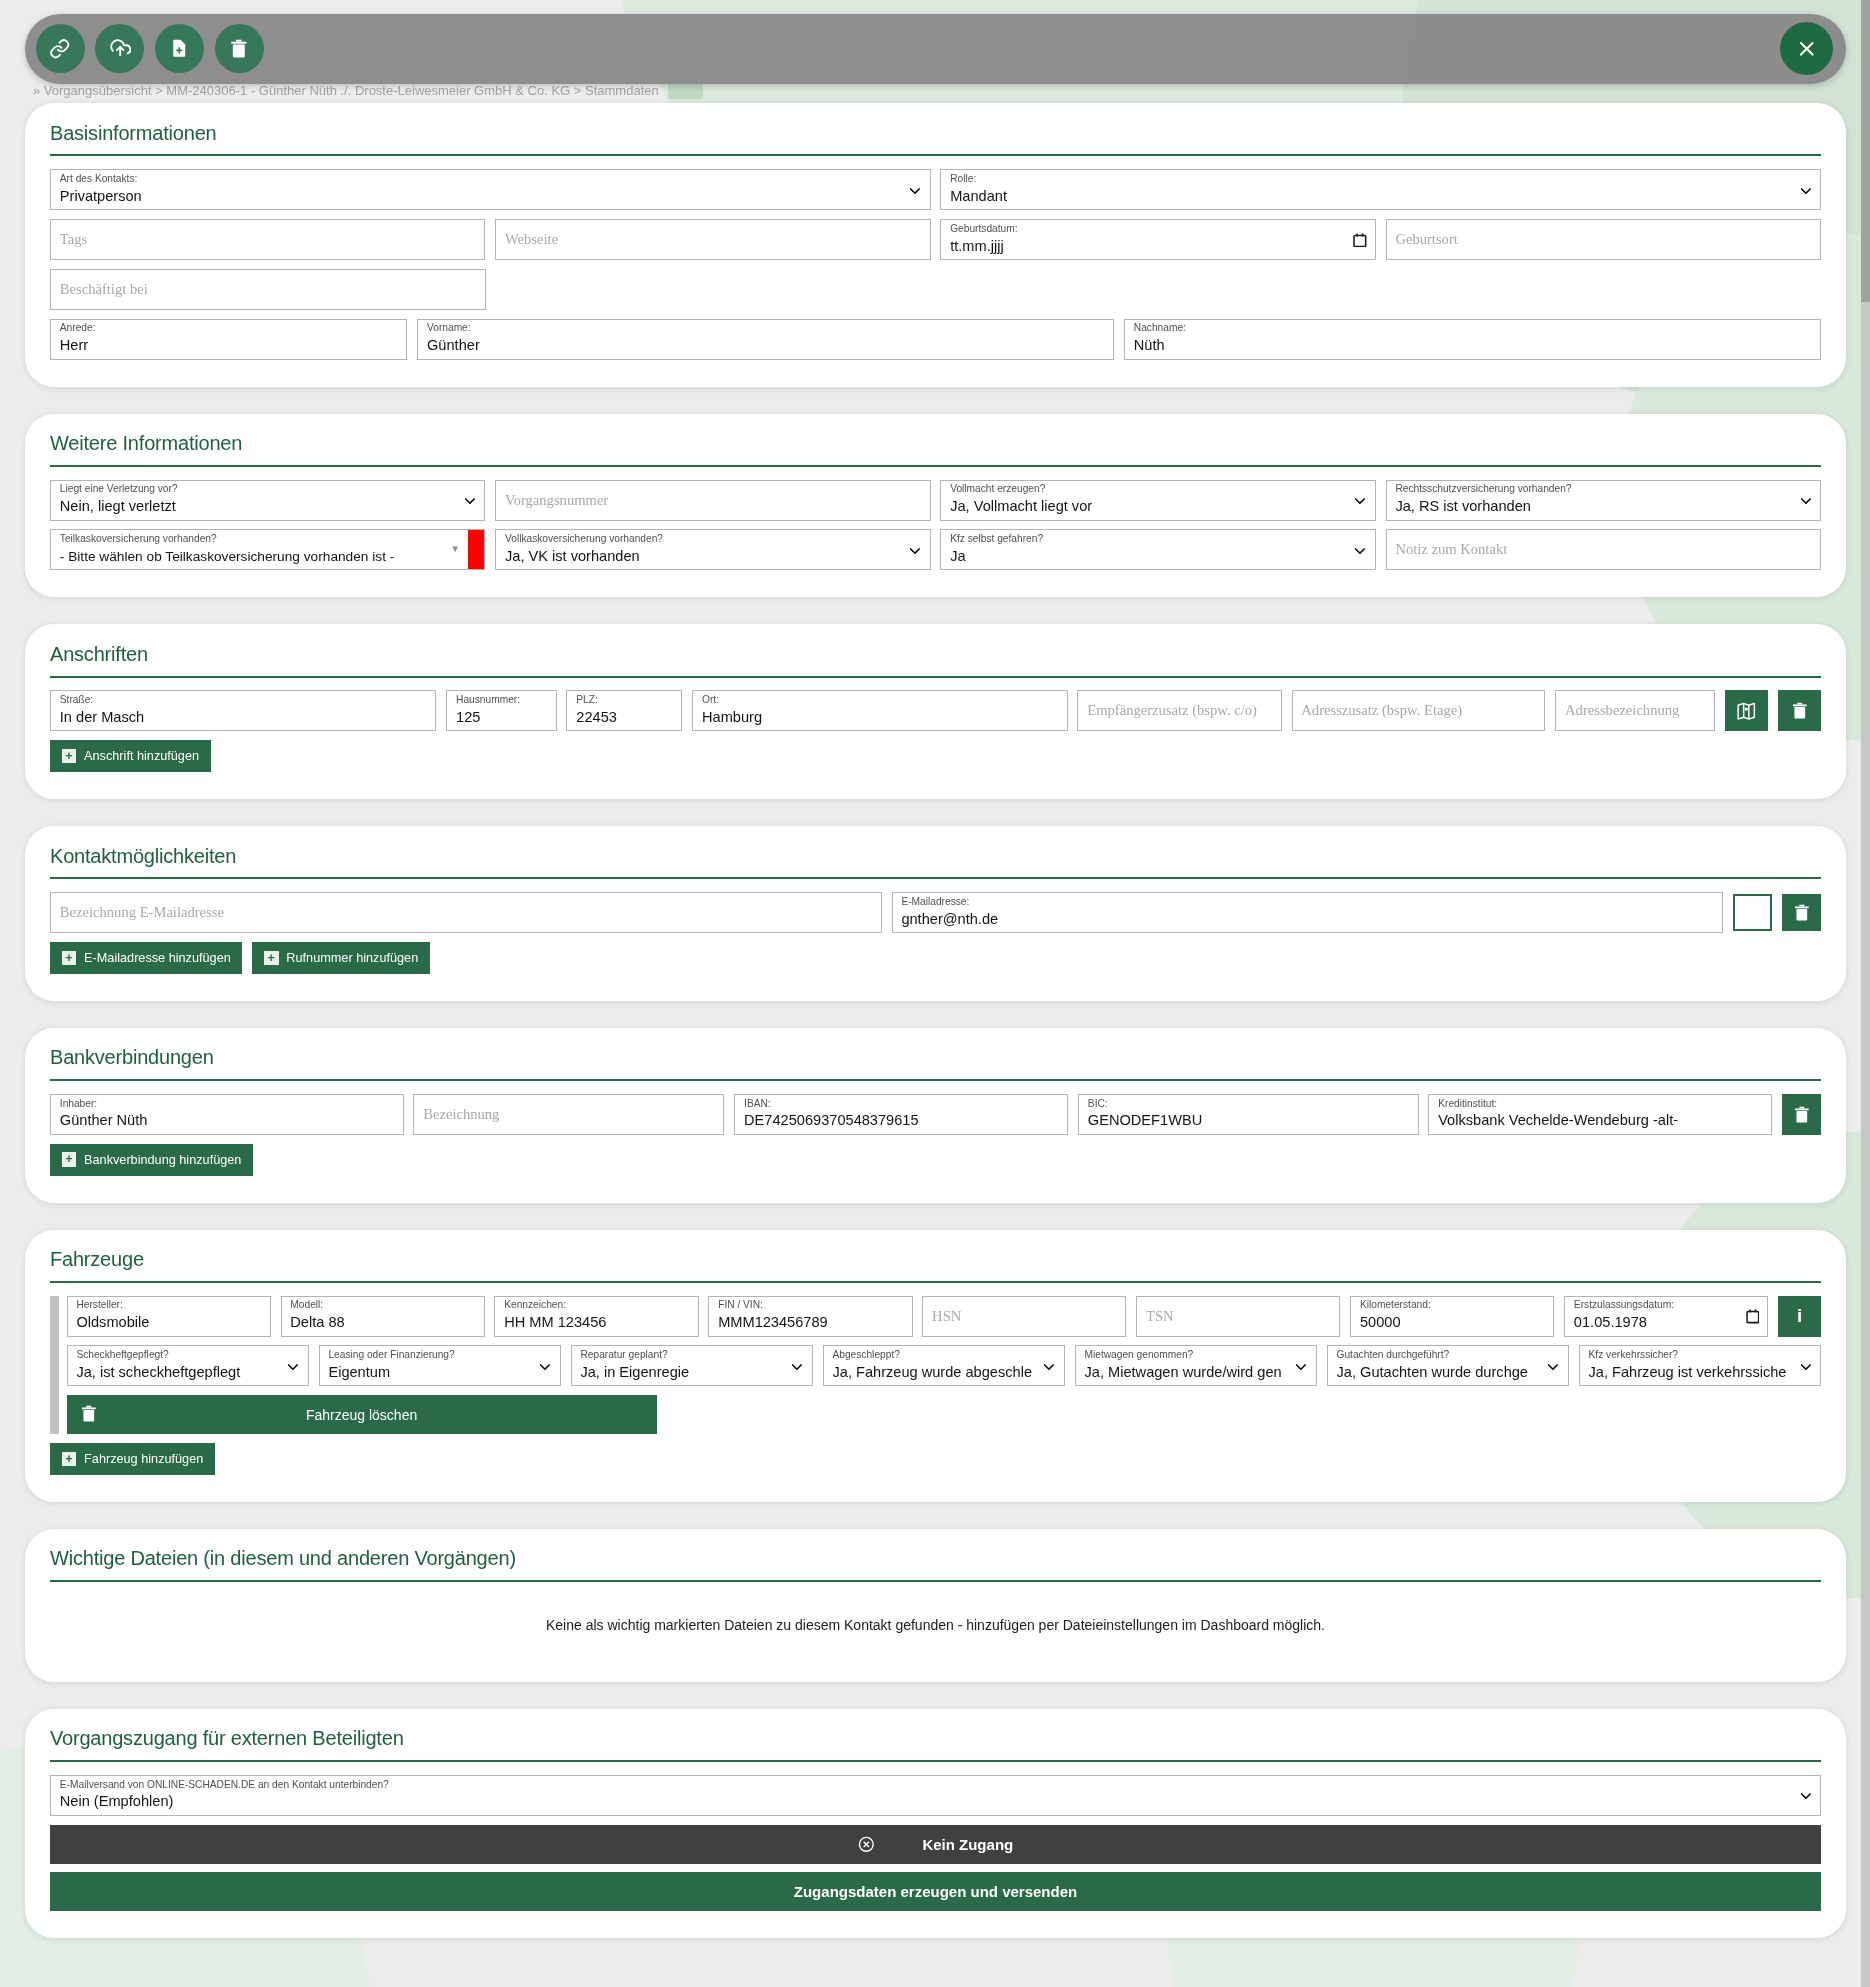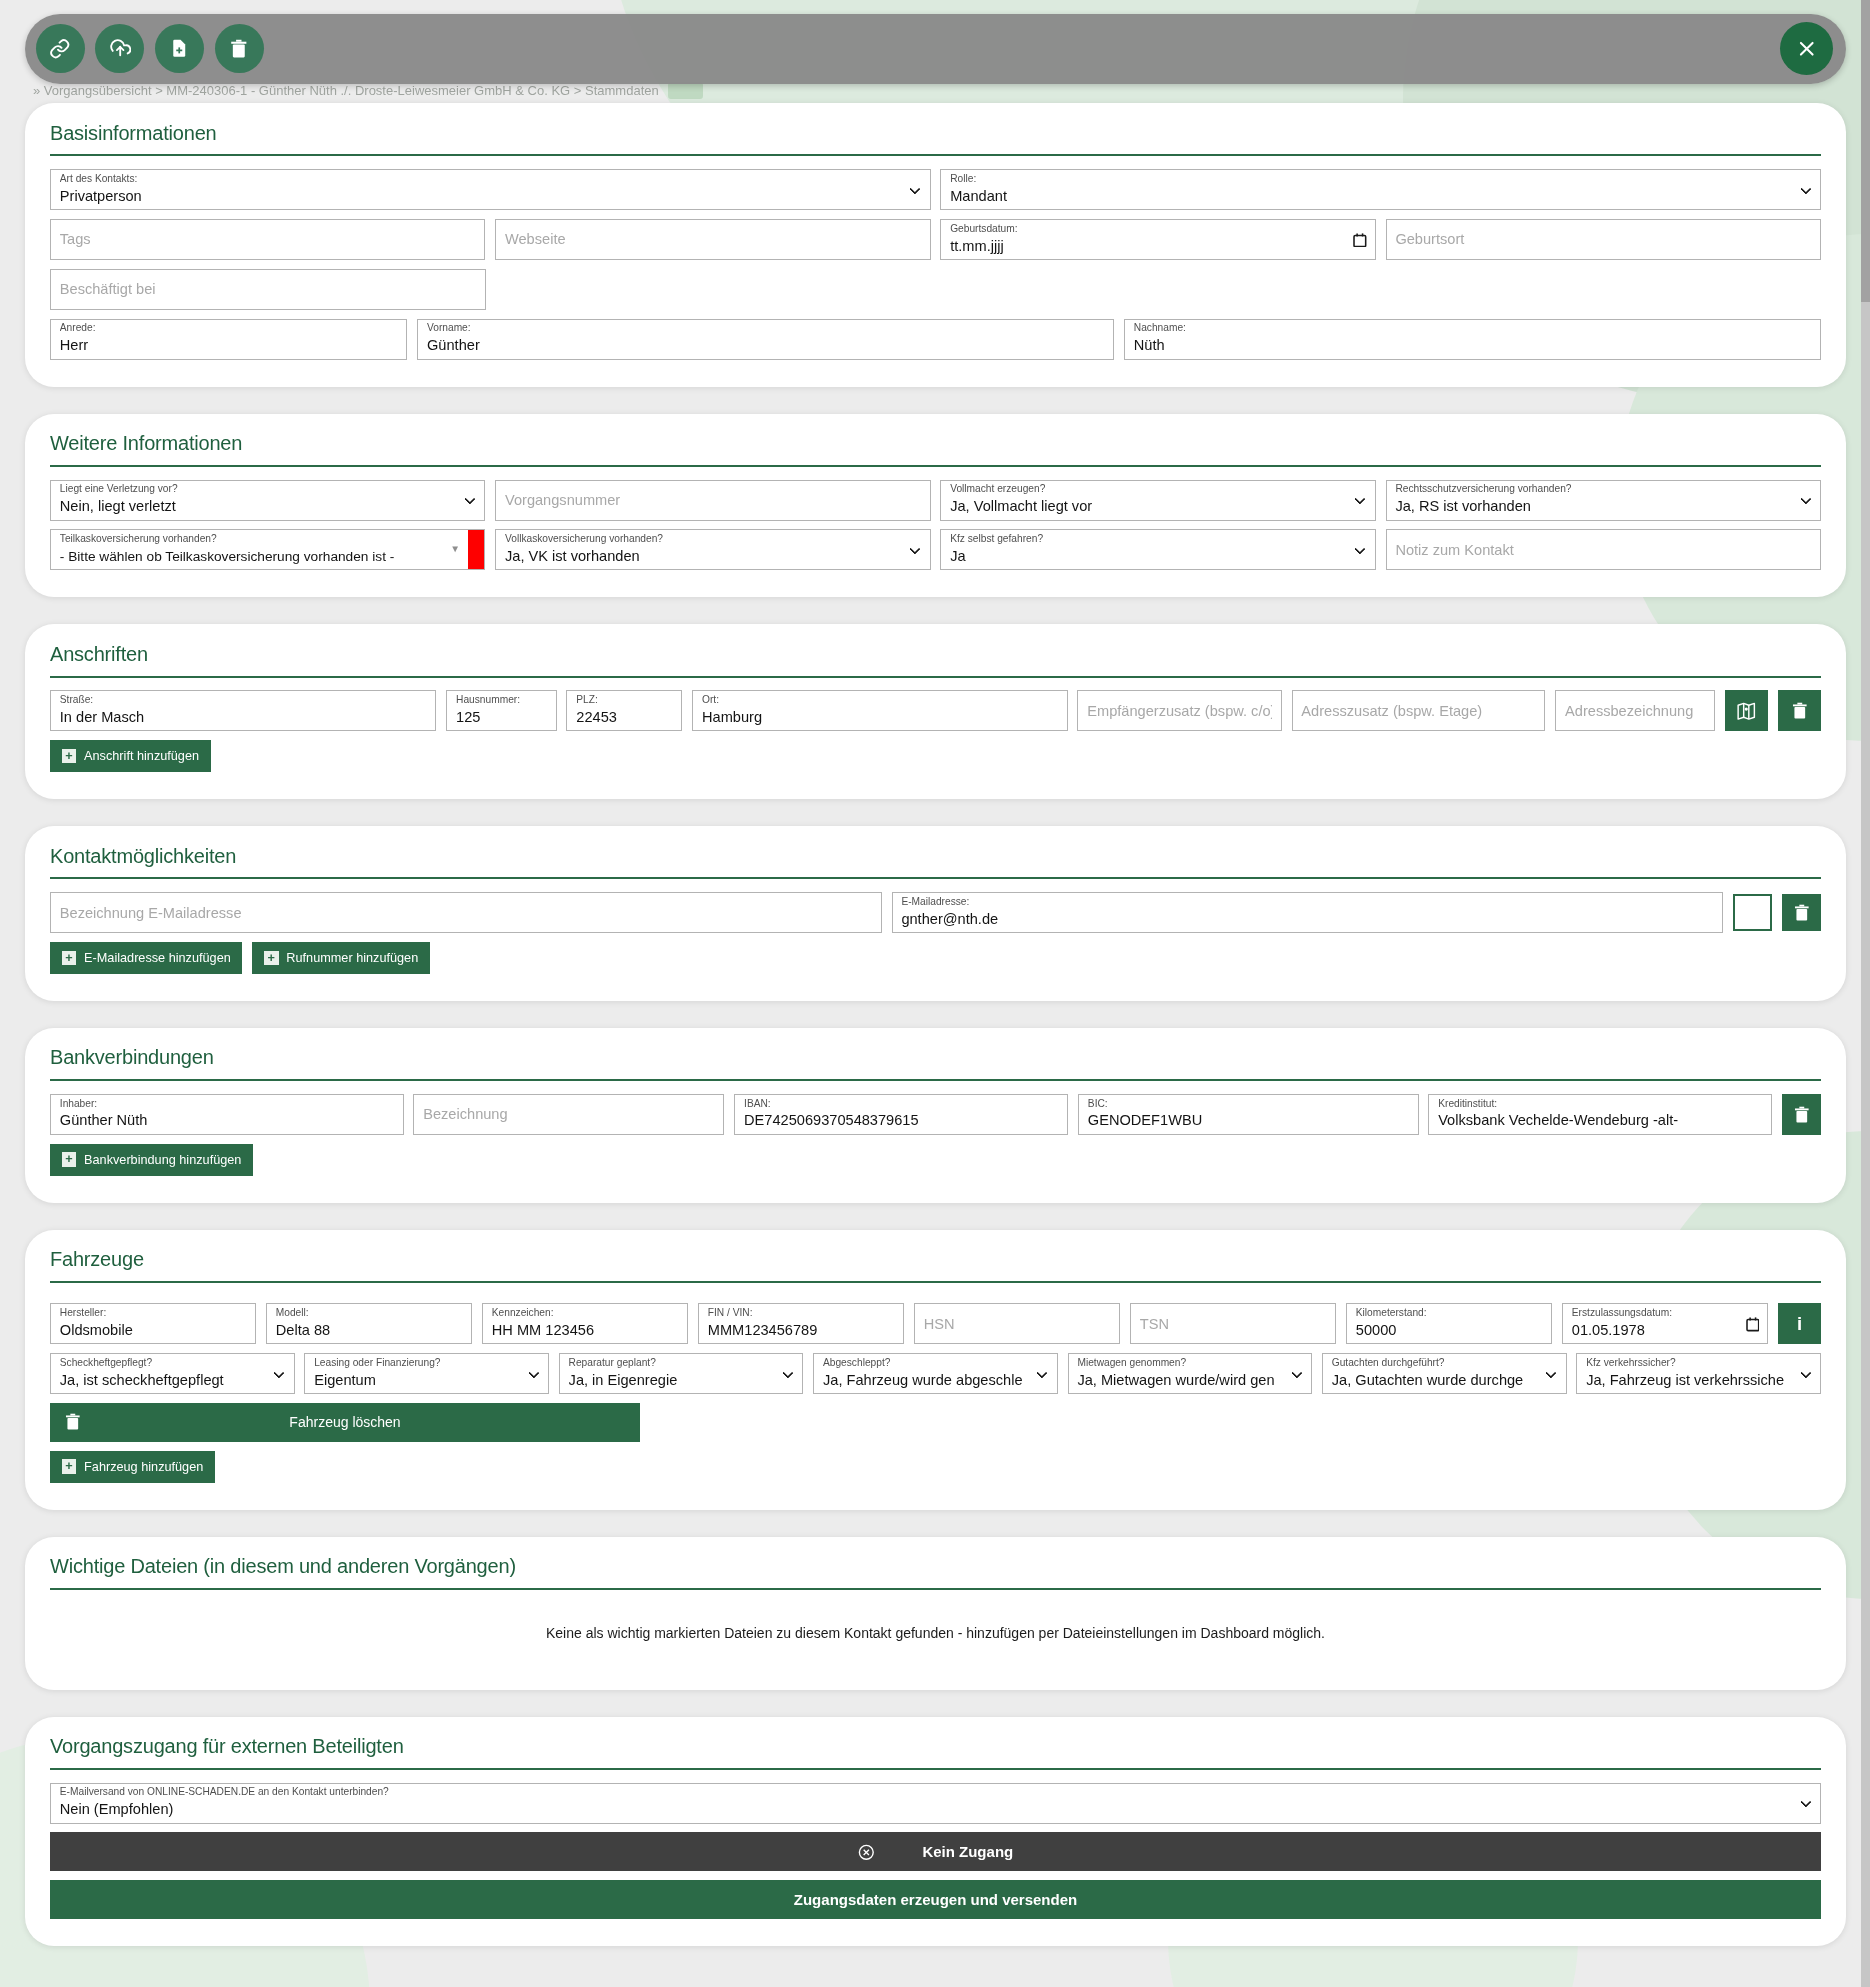--- a/index.html
+++ b/index.html
@@ -64,21 +64,21 @@
   .g-fzg1 { grid-template-columns:repeat(8,1fr) 43px; }
   .g-fzg2 { grid-template-columns:repeat(7,1fr); }
 
   
   .field { position:relative; height:41px; border:1px solid #b3b3b3; background:#fff; padding:2.9px 8.8px 0; overflow:hidden; }
   .flabel { display:block; font-size:10.2px; color:#4f4f4f; line-height:12.7px; white-space:nowrap; overflow:hidden; }
   .fvalue { display:block; font-size:14.6px; color:#141414; line-height:19.5px; margin-top:1px; white-space:nowrap; overflow:hidden; }
   .finput { display:block; width:100%; border:none; outline:none; background:transparent; padding:0; margin-top:1px;
             font-family:inherit; font-size:14.6px; color:#141414; line-height:19.5px; }
   .ph-only { display:flex; align-items:center; padding:0 8.8px; }
-  .pinput { width:100%; border:none; outline:none; background:transparent; padding:0; font-family:Liberation Sans, sans-serif; font-size:14.6px; color:#141414; }
+  .pinput { width:100%; border:none; outline:none; background:transparent; padding:0; font-family:Liberation Serif, serif; font-size:14.6px; color:#141414; }
   .pinput::placeholder, .finput::placeholder { color:#a8a8a8; opacity:1; }
 
   .sel { padding-right:27px; cursor:pointer; }
   .chev { position:absolute; right:10.7px; top:14.6px; width:7.8px; height:7.8px;
           border-right:2.1px solid #1a1a1a; border-bottom:2.1px solid #1a1a1a; transform:rotate(45deg); border-radius:1px; }
   .tri { position:absolute; right:24.4px; top:12.7px; color:#8f8f8f; font-size:9.8px; font-style:normal; }
   .tri::before { content:"▼"; }
   .alert-bar { position:absolute; right:0; top:-1px; bottom:-1px; width:16.6px; background:#fe0000; }
   .cal { position:absolute; right:7.8px; top:12.7px; }
 
@@ -86,21 +86,21 @@
   .btn-add { display:inline-flex; align-items:center; gap:7.8px; height:32px; padding:0 11.7px; border:none; cursor:pointer;
              background:#2b6a47; color:#fff; font-family:inherit; font-size:12.7px; }
   .plus-tile { width:14.6px; height:14.6px; background:#eaf1eb; color:#2b6a47; font-weight:700; font-size:12.7px; line-height:14.6px; text-align:center; flex:none; }
   .plus-tile::before { content:"+"; }
   .btn-sq { width:100%; height:41px; border:none; background:#2b6a47; display:flex; align-items:center; justify-content:center; cursor:pointer; padding:0; }
   .btn-sq.white { background:#fff; border:2px solid #2b6a47; height:37px; align-self:center; }
   .btn-sq.small { height:37px; align-self:center; }
   .btn-row { display:flex; gap:9.8px; margin-top:3.9px; }
 
   
-  .vehicle-block { display:flex; gap:7.8px; margin-bottom:8.8px;flex-direction:column; }
+  .vehicle-block { display:flex; gap:7.8px; margin-bottom:8.8px; }
   .drag-bar { width:8.8px; flex:none; background:#c2c2c2; }
   .vehicle-fields { flex:1; min-width:0; }
   .btn-del-vehicle { position:relative; display:block; width:590px; height:39px; border:none; cursor:pointer;
                      background:#2b6a47; color:#fff; font-family:inherit; font-size:14px; margin-top:1px; }
   .btn-del-vehicle .icon { position:absolute; left:14.6px; top:9.8px; }
   .info-btn { font-style:normal; }
   .info-glyph { color:#fff; font-size:18.5px; font-weight:700; font-style:normal; line-height:1; }
   .info-glyph::before { content:"i"; }
 
   

